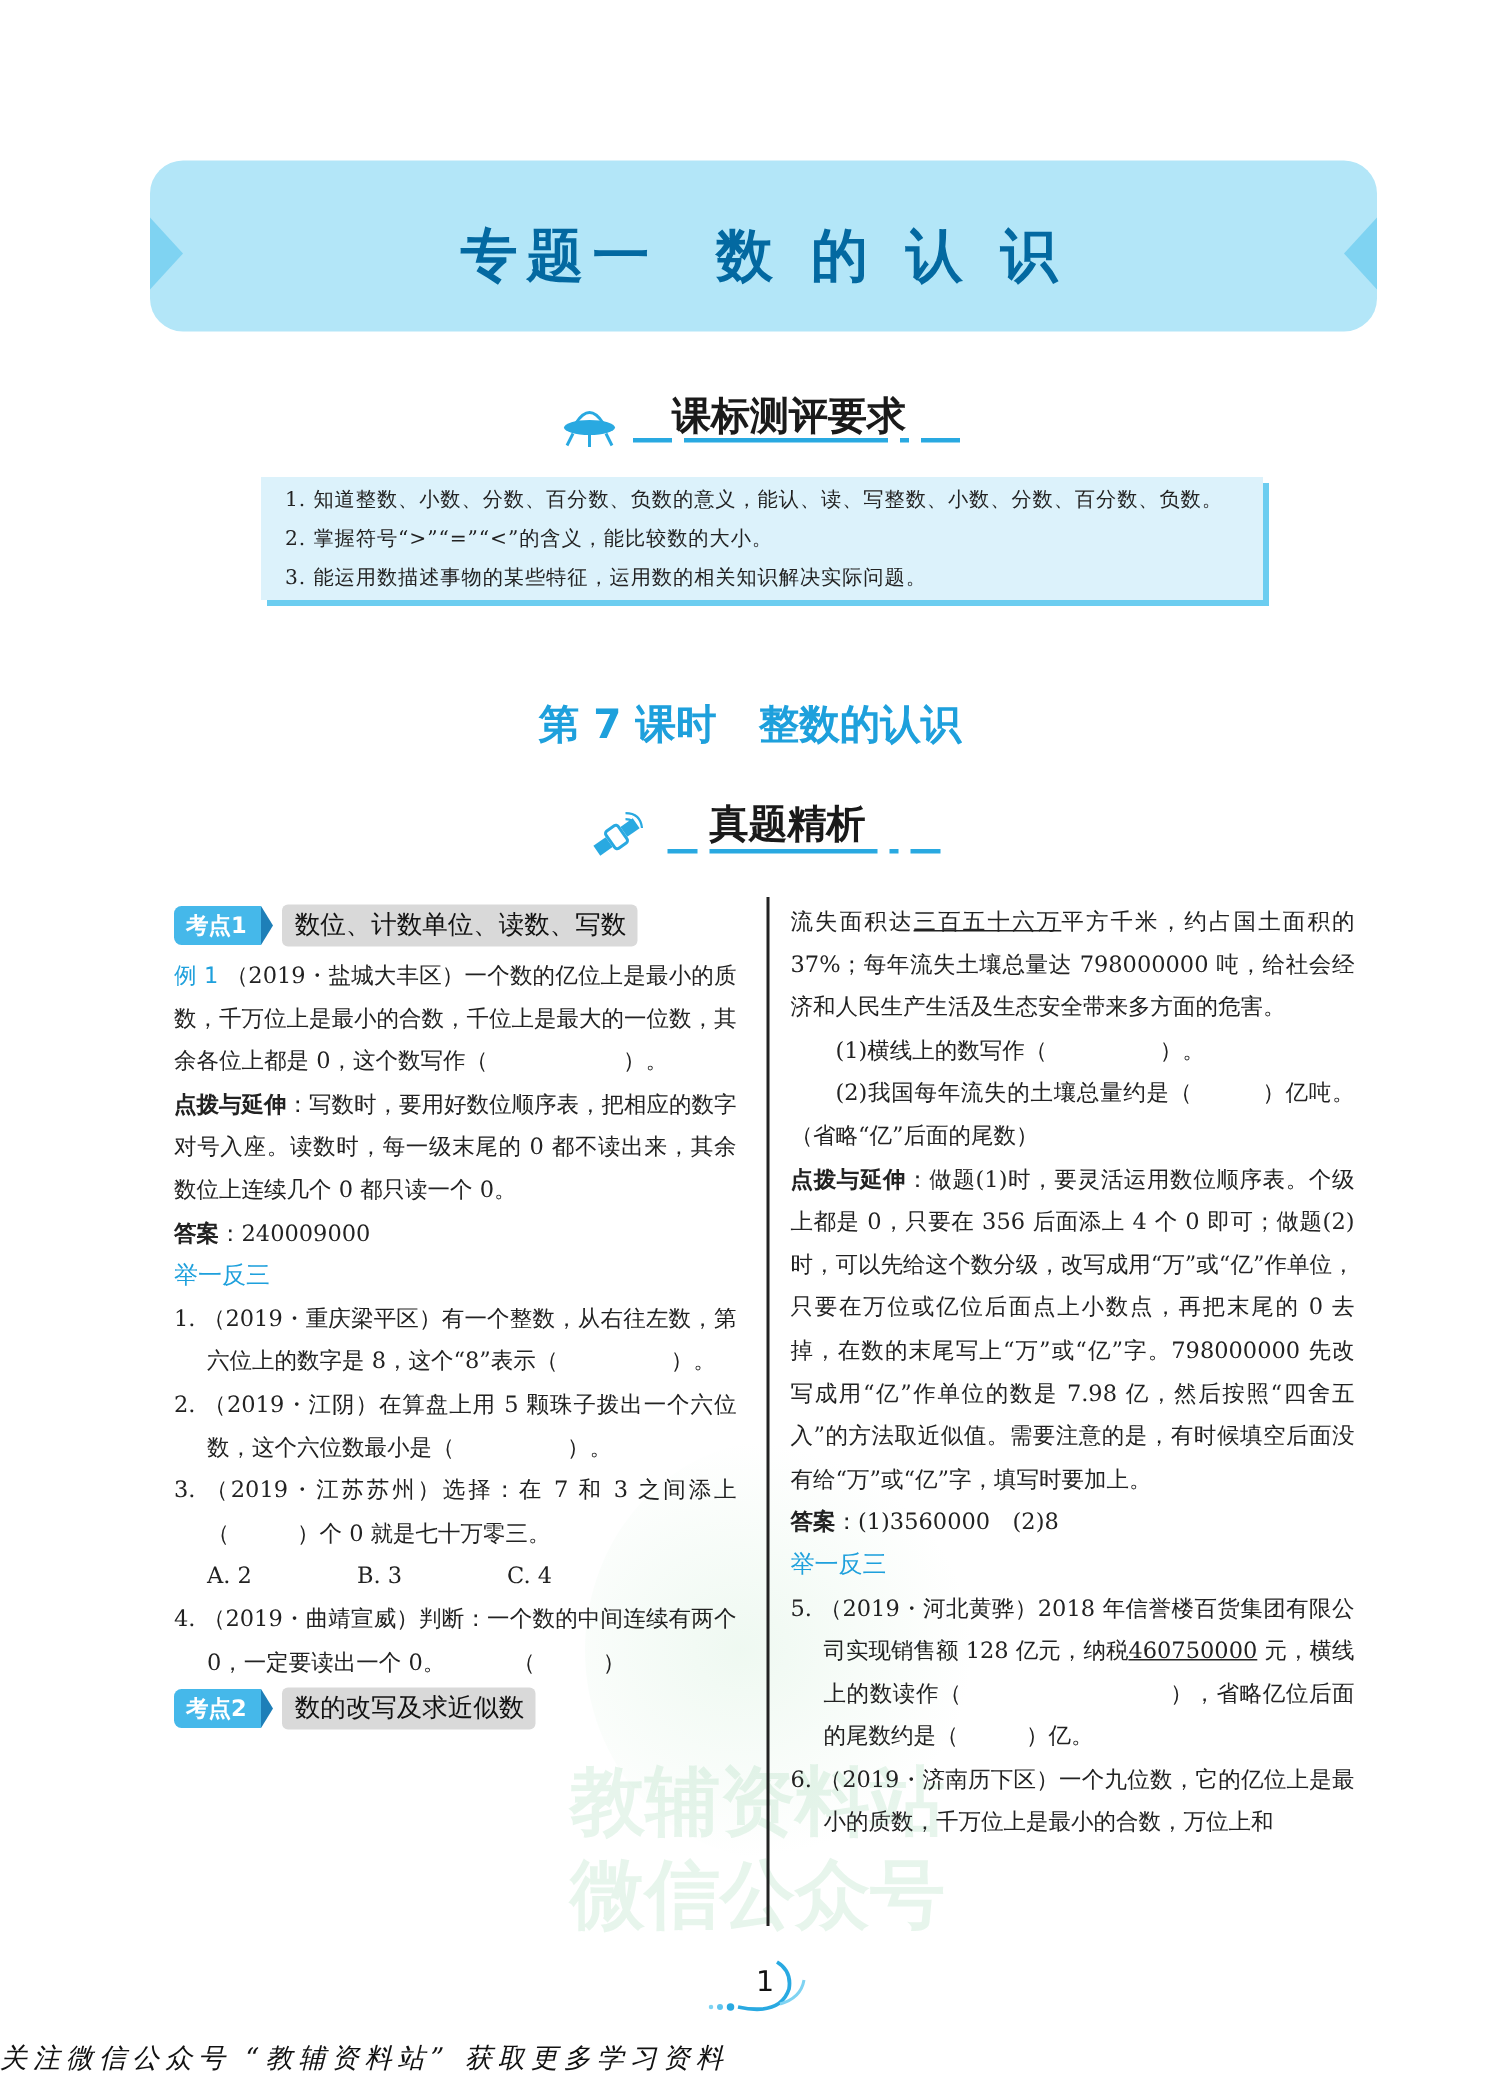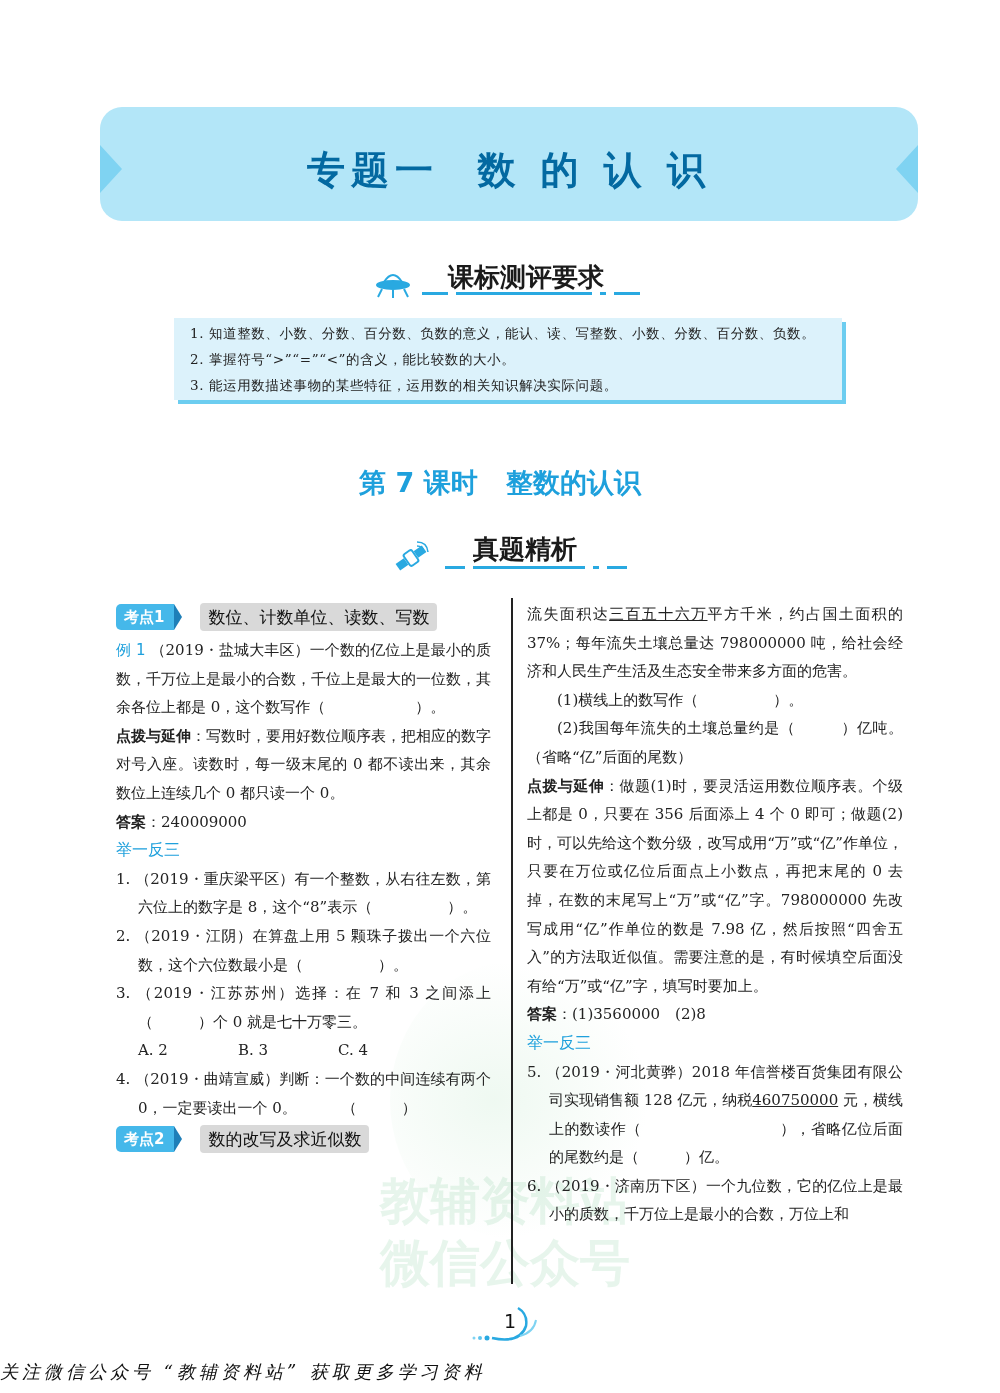--- a/index.html
+++ b/index.html
@@ -62,21 +62,21 @@
   .col-left { left: 116px; width: 375px; }
   .col-right { left: 527px; width: 376px; }
   .divider { position: absolute; left: 511px; top: 598px; width: 1.5px; height: 686px; background: #222; }
 
   .kd {
     display: flex; align-items: center; height: 30px; margin: 2px 0 4px 0;
   }
   .kd .tag {
     background: #45b8ea; color: #fff; font-family: "DejaVu Sans", sans-serif; font-weight: bold;
     font-size: 15px; height: 26px; line-height: 26px; padding: 0 10px 0 8px; border-radius: 5px 0 0 5px;
-    position: relative; margin-right: 26px;
+    position: relative; margin-right: 14px;
   }
   .kd .tag:after {
     content: ""; position: absolute; right: -8px; top: 0; width: 0; height: 0;
     border-top: 13px solid transparent; border-bottom: 13px solid transparent;
     border-left: 8px solid #1e7fb8;
   }
   .kd .name {
     background: #d9d9d9; font-family: "DejaVu Sans", sans-serif; font-size: 17px;
     height: 28px; line-height: 28px; padding: 0 8px; border-radius: 4px; color: #111;
   }

